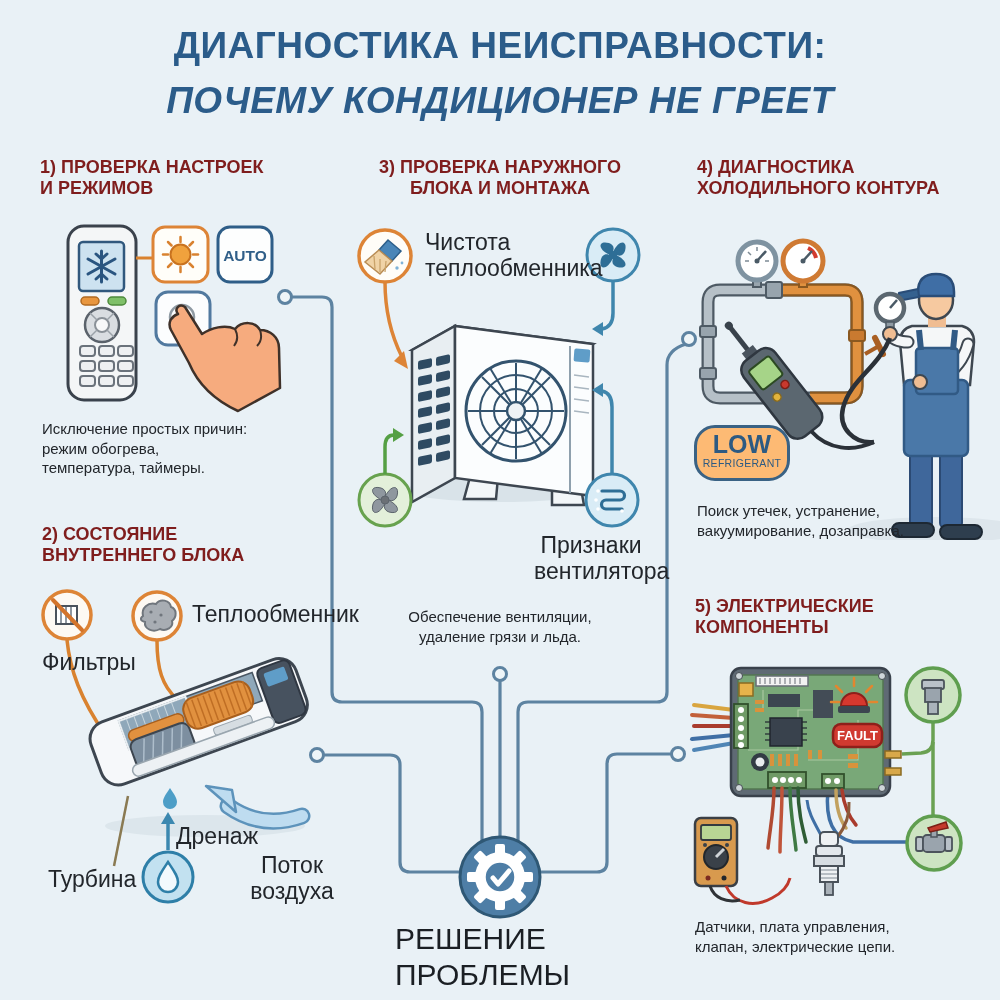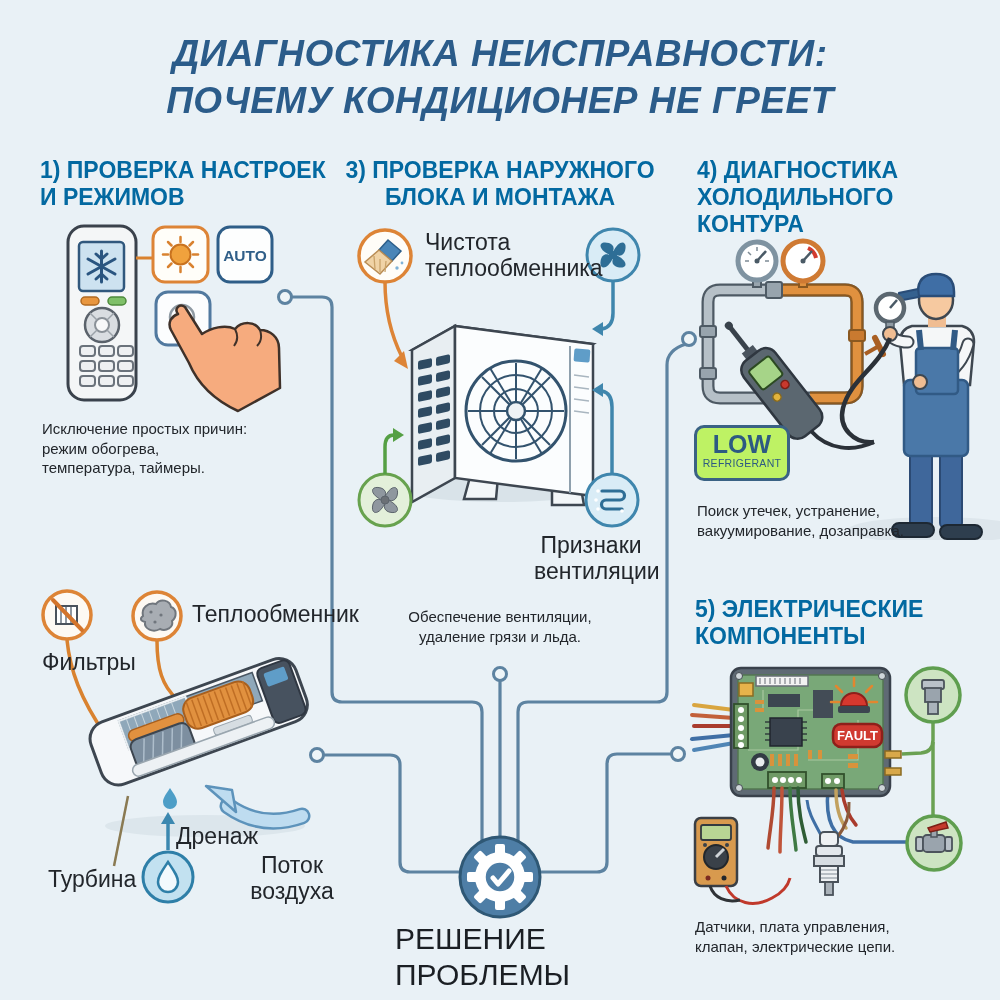--- a/index.html
+++ b/index.html
@@ -1,29 +1,29 @@
 <!DOCTYPE html>
 <html><head>
 <meta charset="utf-8">
 <style>
   html,body{margin:0;padding:0;}
   .canvas{position:relative;width:1000px;height:1000px;background:#e9f1f6;
           font-family:"Liberation Sans",sans-serif;overflow:hidden;}
   .abs{position:absolute;}
   .t{white-space:pre-line;}
   .title{left:0;width:1000px;text-align:center;font-weight:700;color:#2b5c8a;letter-spacing:.5px;}
-  #title1{top:33px;font-size:37px;font-style:italic;}
+  #title1{top:25px;font-size:37px;}
   #title2{top:80px;font-size:37px;font-style:italic;}
-  .h{font-weight:700;font-size:23px;line-height:1.17;color:#0369a1;}
+  .h{font-weight:700;font-size:18px;line-height:1.17;color:#7f1d1d;}
   .b{font-size:15px;line-height:1.3;color:#22262b;}
   .lab{font-size:23px;line-height:1.14;color:#22262b;}
   .ctr{text-align:center;}
   .solution{font-weight:400;font-size:30px;line-height:1.2;color:#1b1f24;}
-  .badge{left:694px;top:425px;width:96px;height:56px;background:#bef264;border:3px solid #3a6284;
-         border-radius:10px;text-align:center;box-sizing:border-box;}
+  .badge{left:694px;top:425px;width:96px;height:56px;background:#fdba74;border:3px solid #3a6284;
+         border-radius:21px;text-align:center;box-sizing:border-box;}
   .badge .l1{font-weight:700;font-size:25px;color:#2d5a82;line-height:1.05;margin-top:3px;}
   .badge .l2{font-weight:400;font-size:10.5px;color:#2d5a82;letter-spacing:.3px;}
   svg{display:block;}
 </style>
 </head>
 <body>
 
 <div class="canvas">
 
   <div id="title1" class="abs title">ДИАГНОСТИКА НЕИСПРАВНОСТИ:</div>
@@ -134,20 +134,22 @@
                C 230 112 239 119 239 130 L 240 170 L 198 193
                C 172 181 157 164 149 145 L 131 112 C 127 104 132 98 138 96 Z" fill="#f6ab7e" stroke="#3f3129" stroke-width="2.5" stroke-linejoin="round"></path>
       <path d="M 195 111 C 198 117 198 123 194 128 M 220 112 C 222 118 221 124 217 128" fill="none" stroke="#3f3129" stroke-width="2"></path>
     </g>
   </svg>
 
   <div class="abs b t" style="left:42px;top:419px;width:310px;">Исключение простых причин:
 режим обогрева,
 температура, таймеры.</div>
 
+  <div class="abs h t" style="left:42px;top:524px;width:300px;">2) СОСТОЯНИЕ
+ВНУТРЕННЕГО БЛОКА</div>
 
   <svg class="abs" style="left:30px;top:578px;" width="310" height="332" viewBox="0 0 310 332">
     <ellipse cx="175" cy="248" rx="100" ry="11" fill="#dce6ec"></ellipse>
 
     <g>
       <circle cx="37" cy="37" r="24" fill="#fdf9f3" stroke="#dd8436" stroke-width="3.5"></circle>
       <rect x="26" y="28" width="21" height="18" fill="#ffffff" stroke="#4a525c" stroke-width="2"></rect>
       <line x1="31" y1="29" x2="31" y2="45" stroke="#6a7480" stroke-width="1.5"></line>
       <line x1="36" y1="29" x2="36" y2="45" stroke="#6a7480" stroke-width="1.5"></line>
       <line x1="41" y1="29" x2="41" y2="45" stroke="#6a7480" stroke-width="1.5"></line>
@@ -338,21 +340,21 @@
     <polygon points="262,114 273,107 273,121" fill="#3f86ad"></polygon>
     <path d="M 55 259 V 232 Q 55 220 64 220" fill="none" stroke="#55a044" stroke-width="3.5"></path>
     <polygon points="74,220 63,213 63,227" fill="#55a044"></polygon>
     <path d="M 282 259 V 192 Q 282 178 272 176" fill="none" stroke="#3f86ad" stroke-width="3.5"></path>
     <polygon points="262,175 273,168 273,182" fill="#3f86ad"></polygon>
   </svg>
 
   <div class="abs lab t" style="left:425px;top:229px;">Чистота
 теплообменника</div>
   <div class="abs lab t ctr" style="left:534px;top:532px;width:114px;">Признаки
-вентиляции</div>
+вентилятора</div>
   <div class="abs b t ctr" style="left:345px;top:607px;width:310px;">Обеспечение вентиляции,
 удаление грязи и льда.</div>
 
   <div class="abs h t" style="left:697px;top:157px;width:300px;">4) ДИАГНОСТИКА
 ХОЛОДИЛЬНОГО КОНТУРА</div>
 
   <svg class="abs" style="left:678px;top:230px;" width="322" height="310" viewBox="0 0 322 310">
 
     <g>
       <path d="M 42 60 H 167 Q 179 60 179 72 V 156 Q 179 168 167 168 H 42 Q 30 168 30 156 V 72 Q 30 60 42 60 Z" fill="none" stroke="#4e5a64" stroke-width="13"></path>

